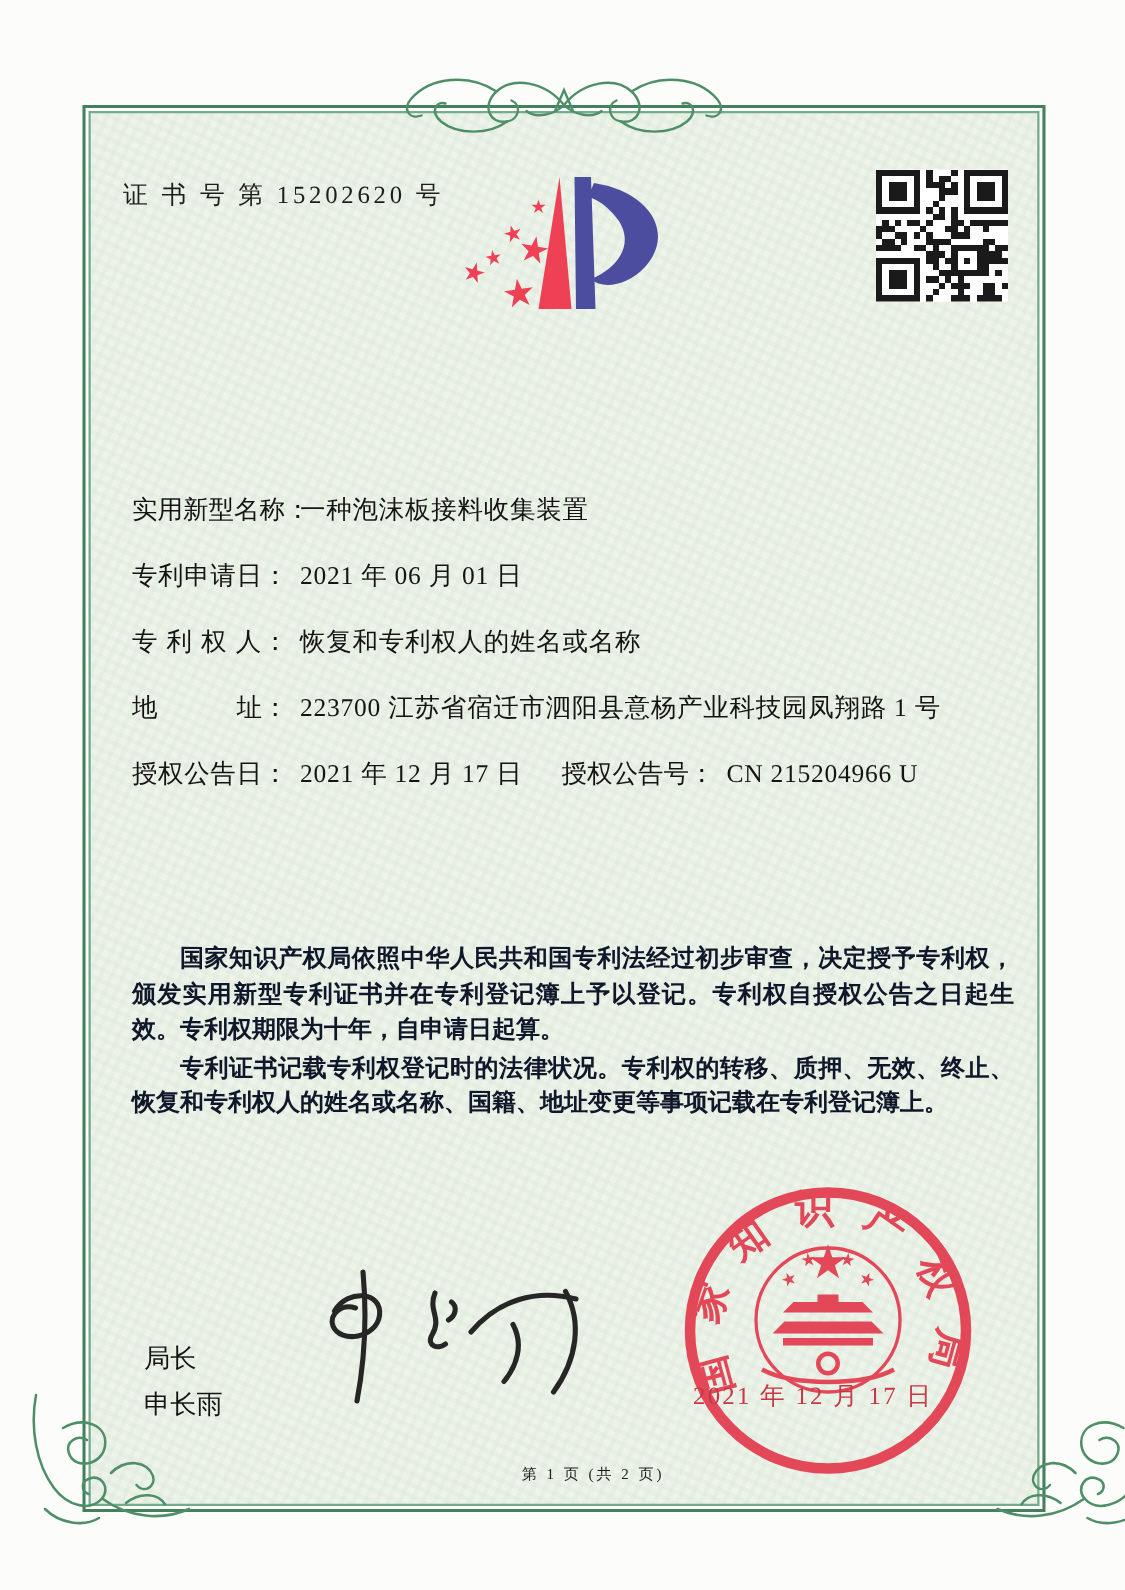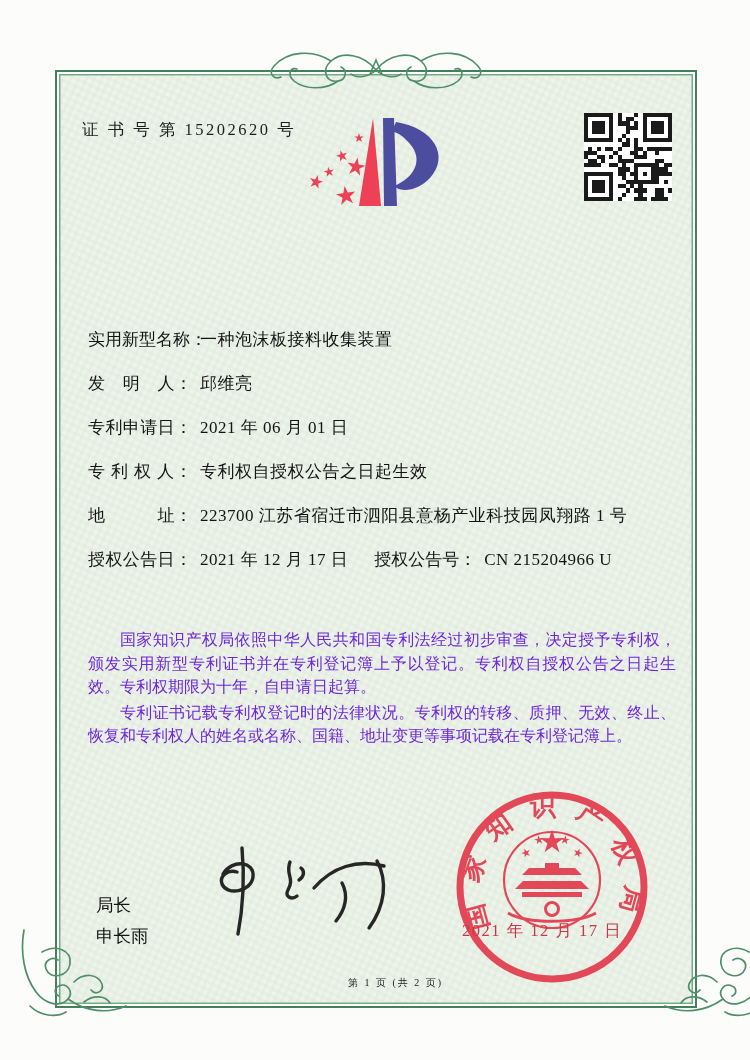--- a/index.html
+++ b/index.html
@@ -29,21 +29,21 @@
     position:absolute;left:0;right:0;top:236px;text-align:center;
     font-size:37px;font-weight:bold;letter-spacing:11px;color:#121212;
   }
   .fields{position:absolute;left:88px;top:327px;width:560px;font-size:17px;color:#141414;}
   .field{height:25px;line-height:25px;margin-bottom:19px;white-space:nowrap;}
   .flabel{display:inline-block;width:104px;text-align:justify;text-align-last:justify;vertical-align:top;}
   .fvalue{margin-left:8px;letter-spacing:.5px;text-align:center;}
   .pair2{margin-left:26px;}
   .paras{
     position:absolute;left:88px;top:628px;width:588px;
-    font-size:16px;line-height:23.5px;text-align:justify;color:#6d28d9;
+    font-size:16px;line-height:23.5px;text-align:justify;color:#0f172a;font-weight:bold;
   }
   .paras p{margin:0 0 2px 0;text-indent:2em;}
   .signer{position:absolute;left:96px;top:890px;font-size:17.5px;line-height:31px;color:#141414;}
   .signature{position:absolute;left:202px;top:838px;width:200px;height:100px;}
   .seal{position:absolute;left:452px;top:787px;width:200px;height:200px;opacity:.93;}
   .seal-date{
     position:absolute;left:462px;top:920px;font-size:16.5px;color:#c93746;
     letter-spacing:1.5px;z-index:5;white-space:nowrap;
   }
   .pagenum{position:absolute;left:0;right:0;top:976px;text-align:center;font-size:10px;letter-spacing:2px;color:#1d1d1d;}
@@ -229,27 +229,24 @@
       <rect x="18" y="20" width="1" height="1" fill="#1a1a1a"></rect>
       <rect x="19" y="20" width="1" height="1" fill="#1a1a1a"></rect>
     </svg>
 
 
   <div class="fields">
     <div class="field">
       <span class="flabel">实用新型名称：</span><span class="fvalue">一种泡沫板接料收集装置</span>
     </div>
     <div class="field">
-      <span class="flabel">发　明　人：</span><span class="fvalue">邱维亮</span>
-    </div>
-    <div class="field">
       <span class="flabel">专利申请日：</span><span class="fvalue">2021 年 06 月 01 日</span>
     </div>
     <div class="field">
-      <span class="flabel">专 利 权 人：</span><span class="fvalue">专利权自授权公告之日起生效</span>
+      <span class="flabel">专 利 权 人：</span><span class="fvalue">恢复和专利权人的姓名或名称</span>
     </div>
     <div class="field">
       <span class="flabel">地　　　址：</span><span class="fvalue">223700 江苏省宿迁市泗阳县意杨产业科技园凤翔路 1 号</span>
     </div>
     <div class="field">
       <span class="flabel">授权公告日：</span><span class="fvalue">2021 年 12 月 17 日</span><span class="pair2"><span>授权公告号：</span><span class="fvalue">CN 215204966 U</span></span>
     </div>
   </div>
 
   <div class="paras">

